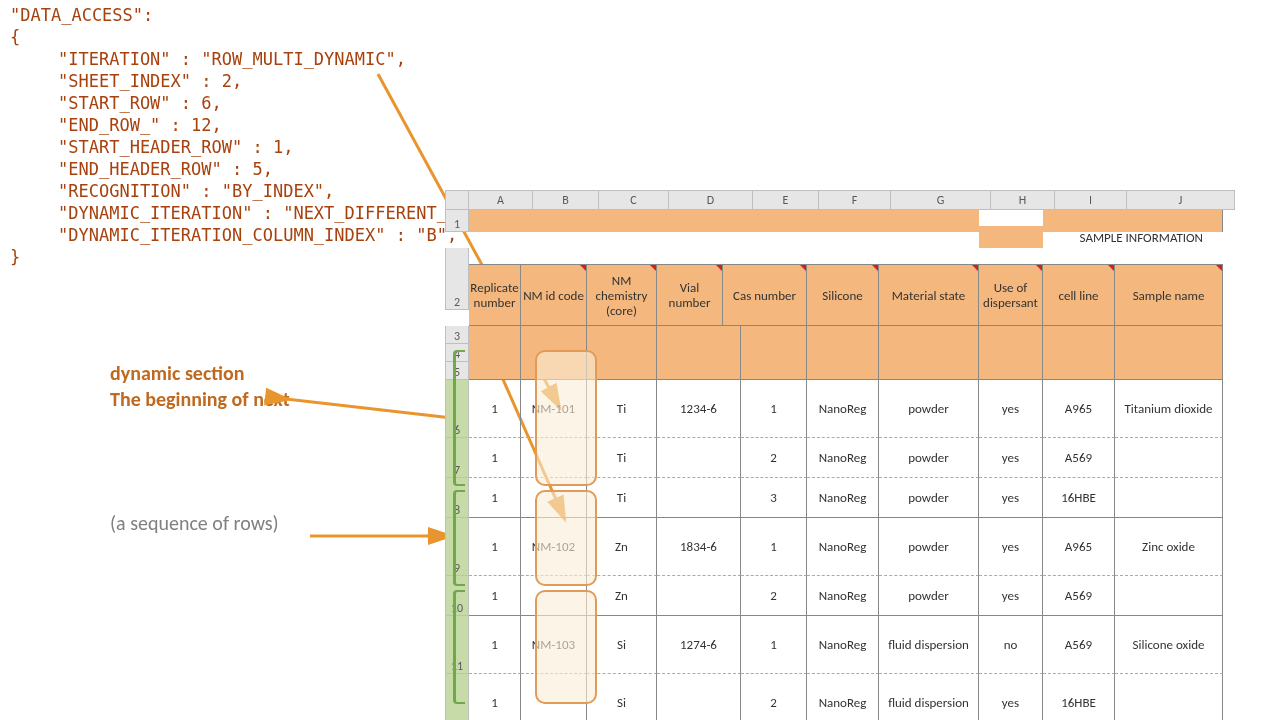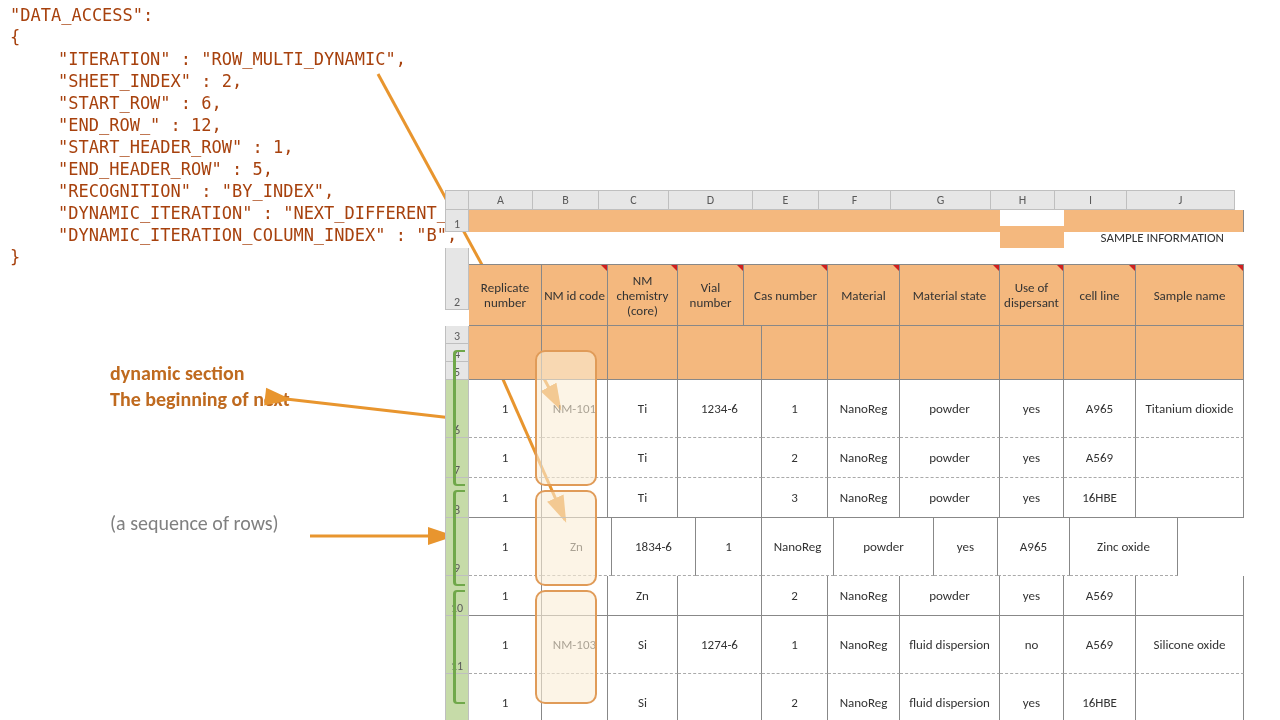--- a/index.html
+++ b/index.html
@@ -32,21 +32,21 @@
   .sheet { position:absolute; left:445px; top:190px; }
   .colhead { display:flex; }
   .corner { width:24px; height:20px; background:#e6e6e6; border:1px solid #bfbfbf; }
   .ch { height:20px; background:#e6e6e6; border:1px solid #bfbfbf; border-left:none; text-align:center; color:#5a5a5a; font-size:12px; line-height:18px; }
   .ch.wA{width:64px}.ch.wB{width:66px}.ch.wC{width:70px}.ch.wD{width:84px}.ch.wE{width:66px}.ch.wF{width:72px}.ch.wG{width:100px}.ch.wH{width:64px}.ch.wI{width:72px}.ch.wJ{width:108px}
 
   .rows { }
   .r { display:flex; }
   .rh { width:24px; background:#e6e6e6; border:1px solid #bfbfbf; border-top:none; color:#5a5a5a; font-size:12px; display:flex; align-items:flex-end; justify-content:center; }
   .cell { border:1px solid #888; border-left:none; border-top:none; font-size:13px; color:#333; display:flex; align-items:center; justify-content:center; text-align:center; padding:2px 2px; }
-  .cell.wA{width:73px}.cell.wB{width:66px}.cell.wC{width:70px}.cell.wD{width:84px}.cell.wE{width:66px}.cell.wF{width:72px}.cell.wG{width:100px}.cell.wH{width:64px}.cell.wI{width:72px}.cell.wJ{width:108px}
+  .cell.wA{width:52px}.cell.wB{width:66px}.cell.wC{width:70px}.cell.wD{width:84px}.cell.wE{width:66px}.cell.wF{width:72px}.cell.wG{width:100px}.cell.wH{width:64px}.cell.wI{width:72px}.cell.wJ{width:108px}
 
   .hdr { background:#f4b87e; }
   .row1 .cell { height:22px; border-bottom:none; }
   .row2 .cell { height:62px; border-top:1px solid #888; border-bottom:1px solid #888; }
   .row3 .cell,.row4 .cell,.row5 .cell { height:18px; border-bottom:none; }
   .row5 .cell { border-bottom:1px solid #888; }
   .datarow .cell { height:40px; }
   .row6 .cell,.row9 .cell,.row11 .cell,.row12 .cell { height:58px; }
 
   .row1 .cell { border-right:none; }
@@ -173,21 +173,21 @@
         </div>
       <div class="cell hdr wE rel">
           <span>Vial number</span>
           <span class="comment-mark tmk"></span>
         </div>
       <div class="cell hdr wD rel">
           <span>Cas number</span>
           <span class="comment-mark tmk"></span>
         </div>
       <div class="cell hdr wF rel">
-          <span>Material</span>
+          <span>Silicone</span>
           <span class="comment-mark tmk"></span>
         </div>
       <div class="cell hdr wG rel">
           <span>Material state</span>
           <span class="comment-mark tmk"></span>
         </div>
       <div class="cell hdr wH rel">
           <span>Use of dispersant</span>
           <span class="comment-mark tmk"></span>
         </div>
@@ -276,20 +276,21 @@
         <div class="cell wE">3</div>
         <div class="cell wF">NanoReg</div>
         <div class="cell wG">powder</div>
         <div class="cell wH">yes</div>
         <div class="cell wI">16HBE</div>
         <div class="cell wJ"></div>
     </div>
     <div class="r datarow row9 dashed-bottom">
       <div class="rh g" style="height:58px">9</div>
       <div class="cell wA">1</div>
+        <div class="cell wB">NM-102</div>
         <div class="cell wC">Zn</div>
         <div class="cell wD">1834-6</div>
         <div class="cell wE">1</div>
         <div class="cell wF">NanoReg</div>
         <div class="cell wG">powder</div>
         <div class="cell wH">yes</div>
         <div class="cell wI">A965</div>
         <div class="cell wJ">Zinc oxide</div>
     </div>
     <div class="r datarow solid-bottom">

